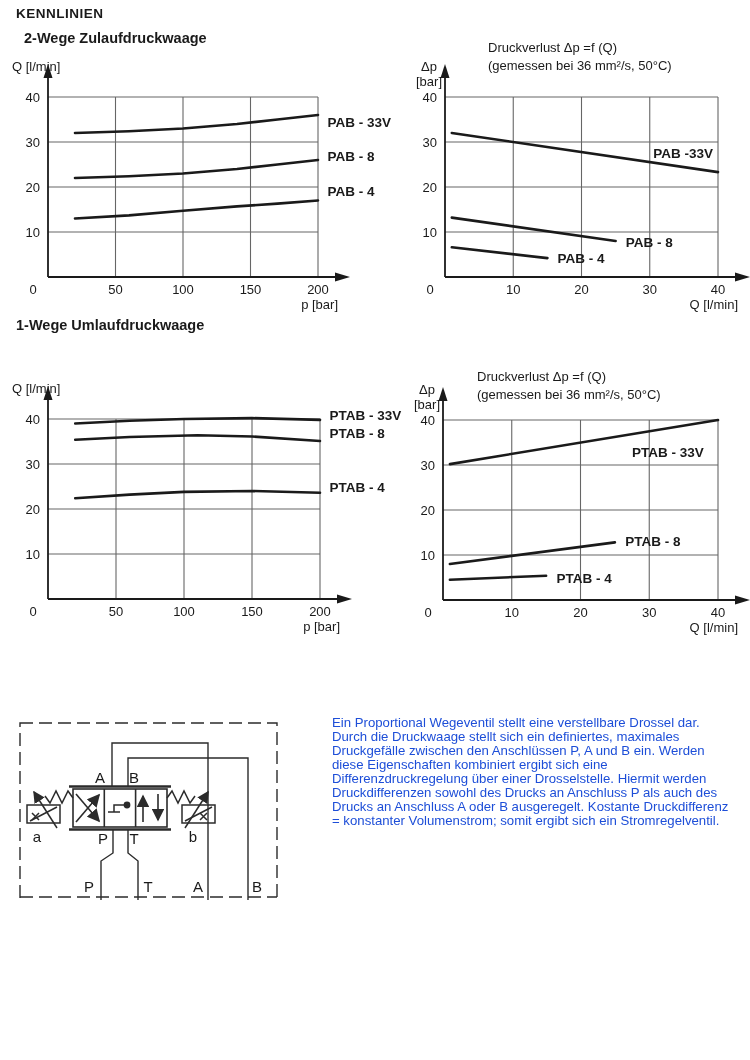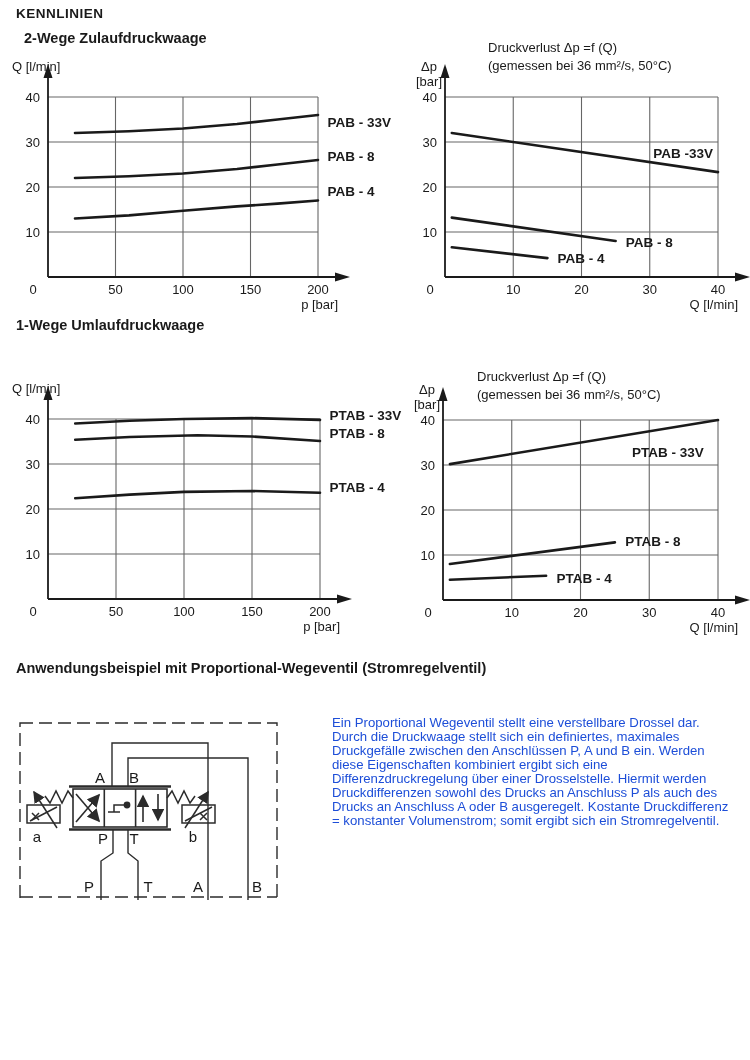--- a/index.html
+++ b/index.html
@@ -159,21 +159,20 @@
       <text x="62" y="21" class="ctitle">Druckverlust Δp =f (Q)</text>
       <text x="62" y="39" class="ctitle">(gemessen bei 36 mm²/s, 50°C)</text>
       <polyline points="34.9,104.1 303.0,60.0" fill="none" stroke="#1a1a1a" stroke-width="2.6" stroke-linecap="round" stroke-linejoin="round"></polyline>
       <text x="217.0625" y="96.5" class="clabel">PTAB - 33V</text>
       <polyline points="34.9,204.0 199.9,182.4" fill="none" stroke="#1a1a1a" stroke-width="2.6" stroke-linecap="round" stroke-linejoin="round"></polyline>
       <text x="210.1875" y="185.60000000000002" class="clabel">PTAB - 8</text>
       <polyline points="34.9,219.8 131.1,215.7" fill="none" stroke="#1a1a1a" stroke-width="2.6" stroke-linecap="round" stroke-linejoin="round"></polyline>
       <text x="141.4375" y="223.4" class="clabel">PTAB - 4</text>
     </svg>
 
-  <div class="h2 s3">Anwendungsbeispiel mit Proportional-Wegeventil (Stromregelventil)</div>
 
   <svg class="schematic" width="320" height="335" viewBox="0 0 320 335">
     <defs>
       <marker id="ah" markerWidth="8" markerHeight="8" refX="7" refY="4" orient="auto">
         <path d="M0,0 L8,4 L0,8 Z" fill="#2b2b2b"></path>
       </marker>
     </defs>
 
     <g stroke="#2b2b2b" fill="none" stroke-width="1.4">
       <rect x="10" y="8" width="257" height="296" stroke-dasharray="13 6"></rect>

